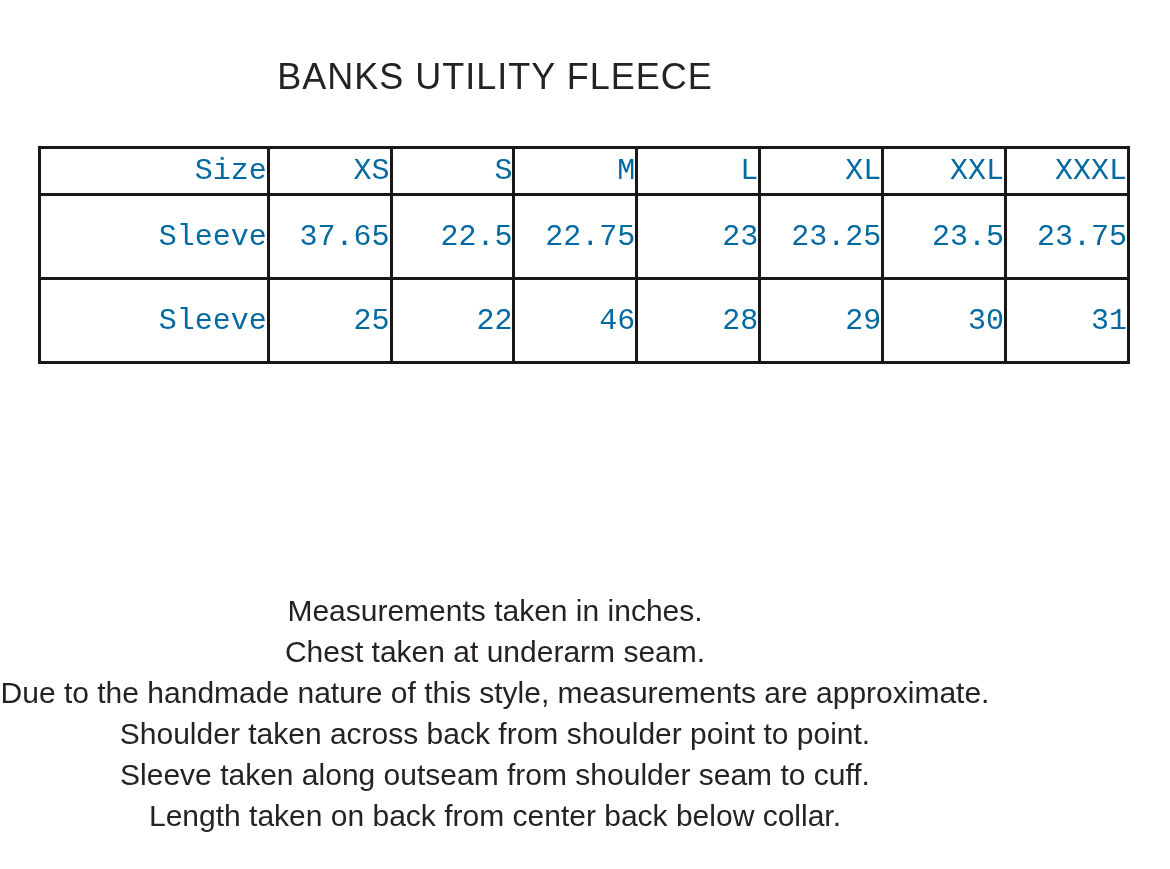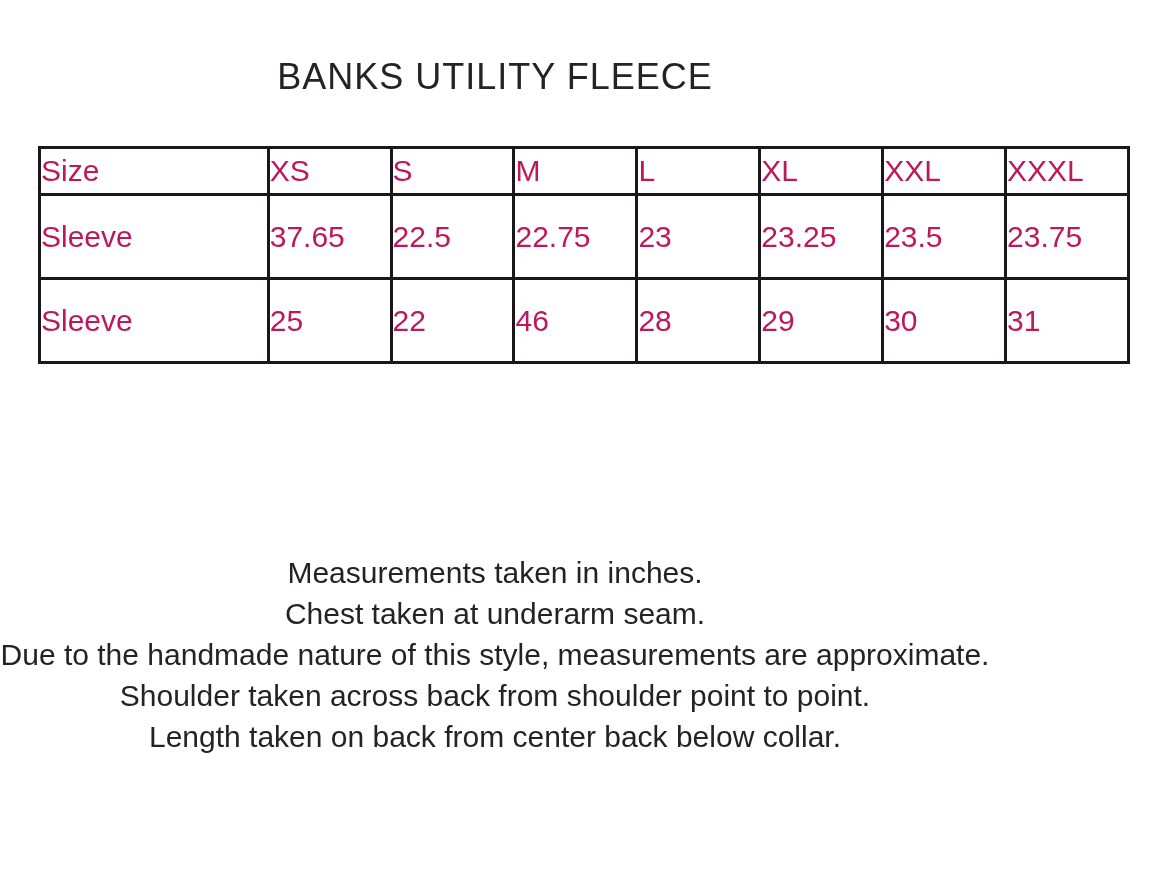--- a/index.html
+++ b/index.html
@@ -32,34 +32,35 @@
     position: absolute;
     top: 146px;
     left: 38px;
     width: 1092px;
     border-collapse: collapse;
     table-layout: fixed;
   }
   table.size-chart th,
   table.size-chart td {
     border: 3px solid #1b1718;
-    text-align: left;
+    text-align: right;
     vertical-align: middle;
     font-weight: 400;
     font-size: 30px;
-    color: #be185d;
+    color: #0369a1;
     padding: 0;
+    font-family: Liberation Mono, monospace;
   }
   table.size-chart col.label-col { width: 21%; }
   table.size-chart col.size-col  { width: 11.2857%; }
   table.size-chart tr.header-row th { height: 47px; }
   table.size-chart tr.data-row td   { height: 84px; }
   .notes {
     position: absolute;
-    top: 552px;
+    top: 590px;
     left: 0;
     width: 100%;
     text-align: center;
   }
   .note-line {
     font-size: 30px;
     line-height: 41px;
     font-weight: 400;
     color: #262223;
     white-space: nowrap;
@@ -119,16 +120,17 @@
         <td>31</td>
       </tr>
     </tbody>
   </table>
 
   <div class="notes">
     <div class="note-line">Measurements taken in inches.</div>
     <div class="note-line">Chest taken at underarm seam.</div>
     <div class="note-line">Due to the handmade nature of this style, measurements are approximate.</div>
     <div class="note-line">Shoulder taken across back from shoulder point to point.</div>
+    <div class="note-line">Sleeve taken along outseam from shoulder seam to cuff.</div>
     <div class="note-line">Length taken on back from center back below collar.</div>
   </div>
 
 </div>
 
 </body></html>

